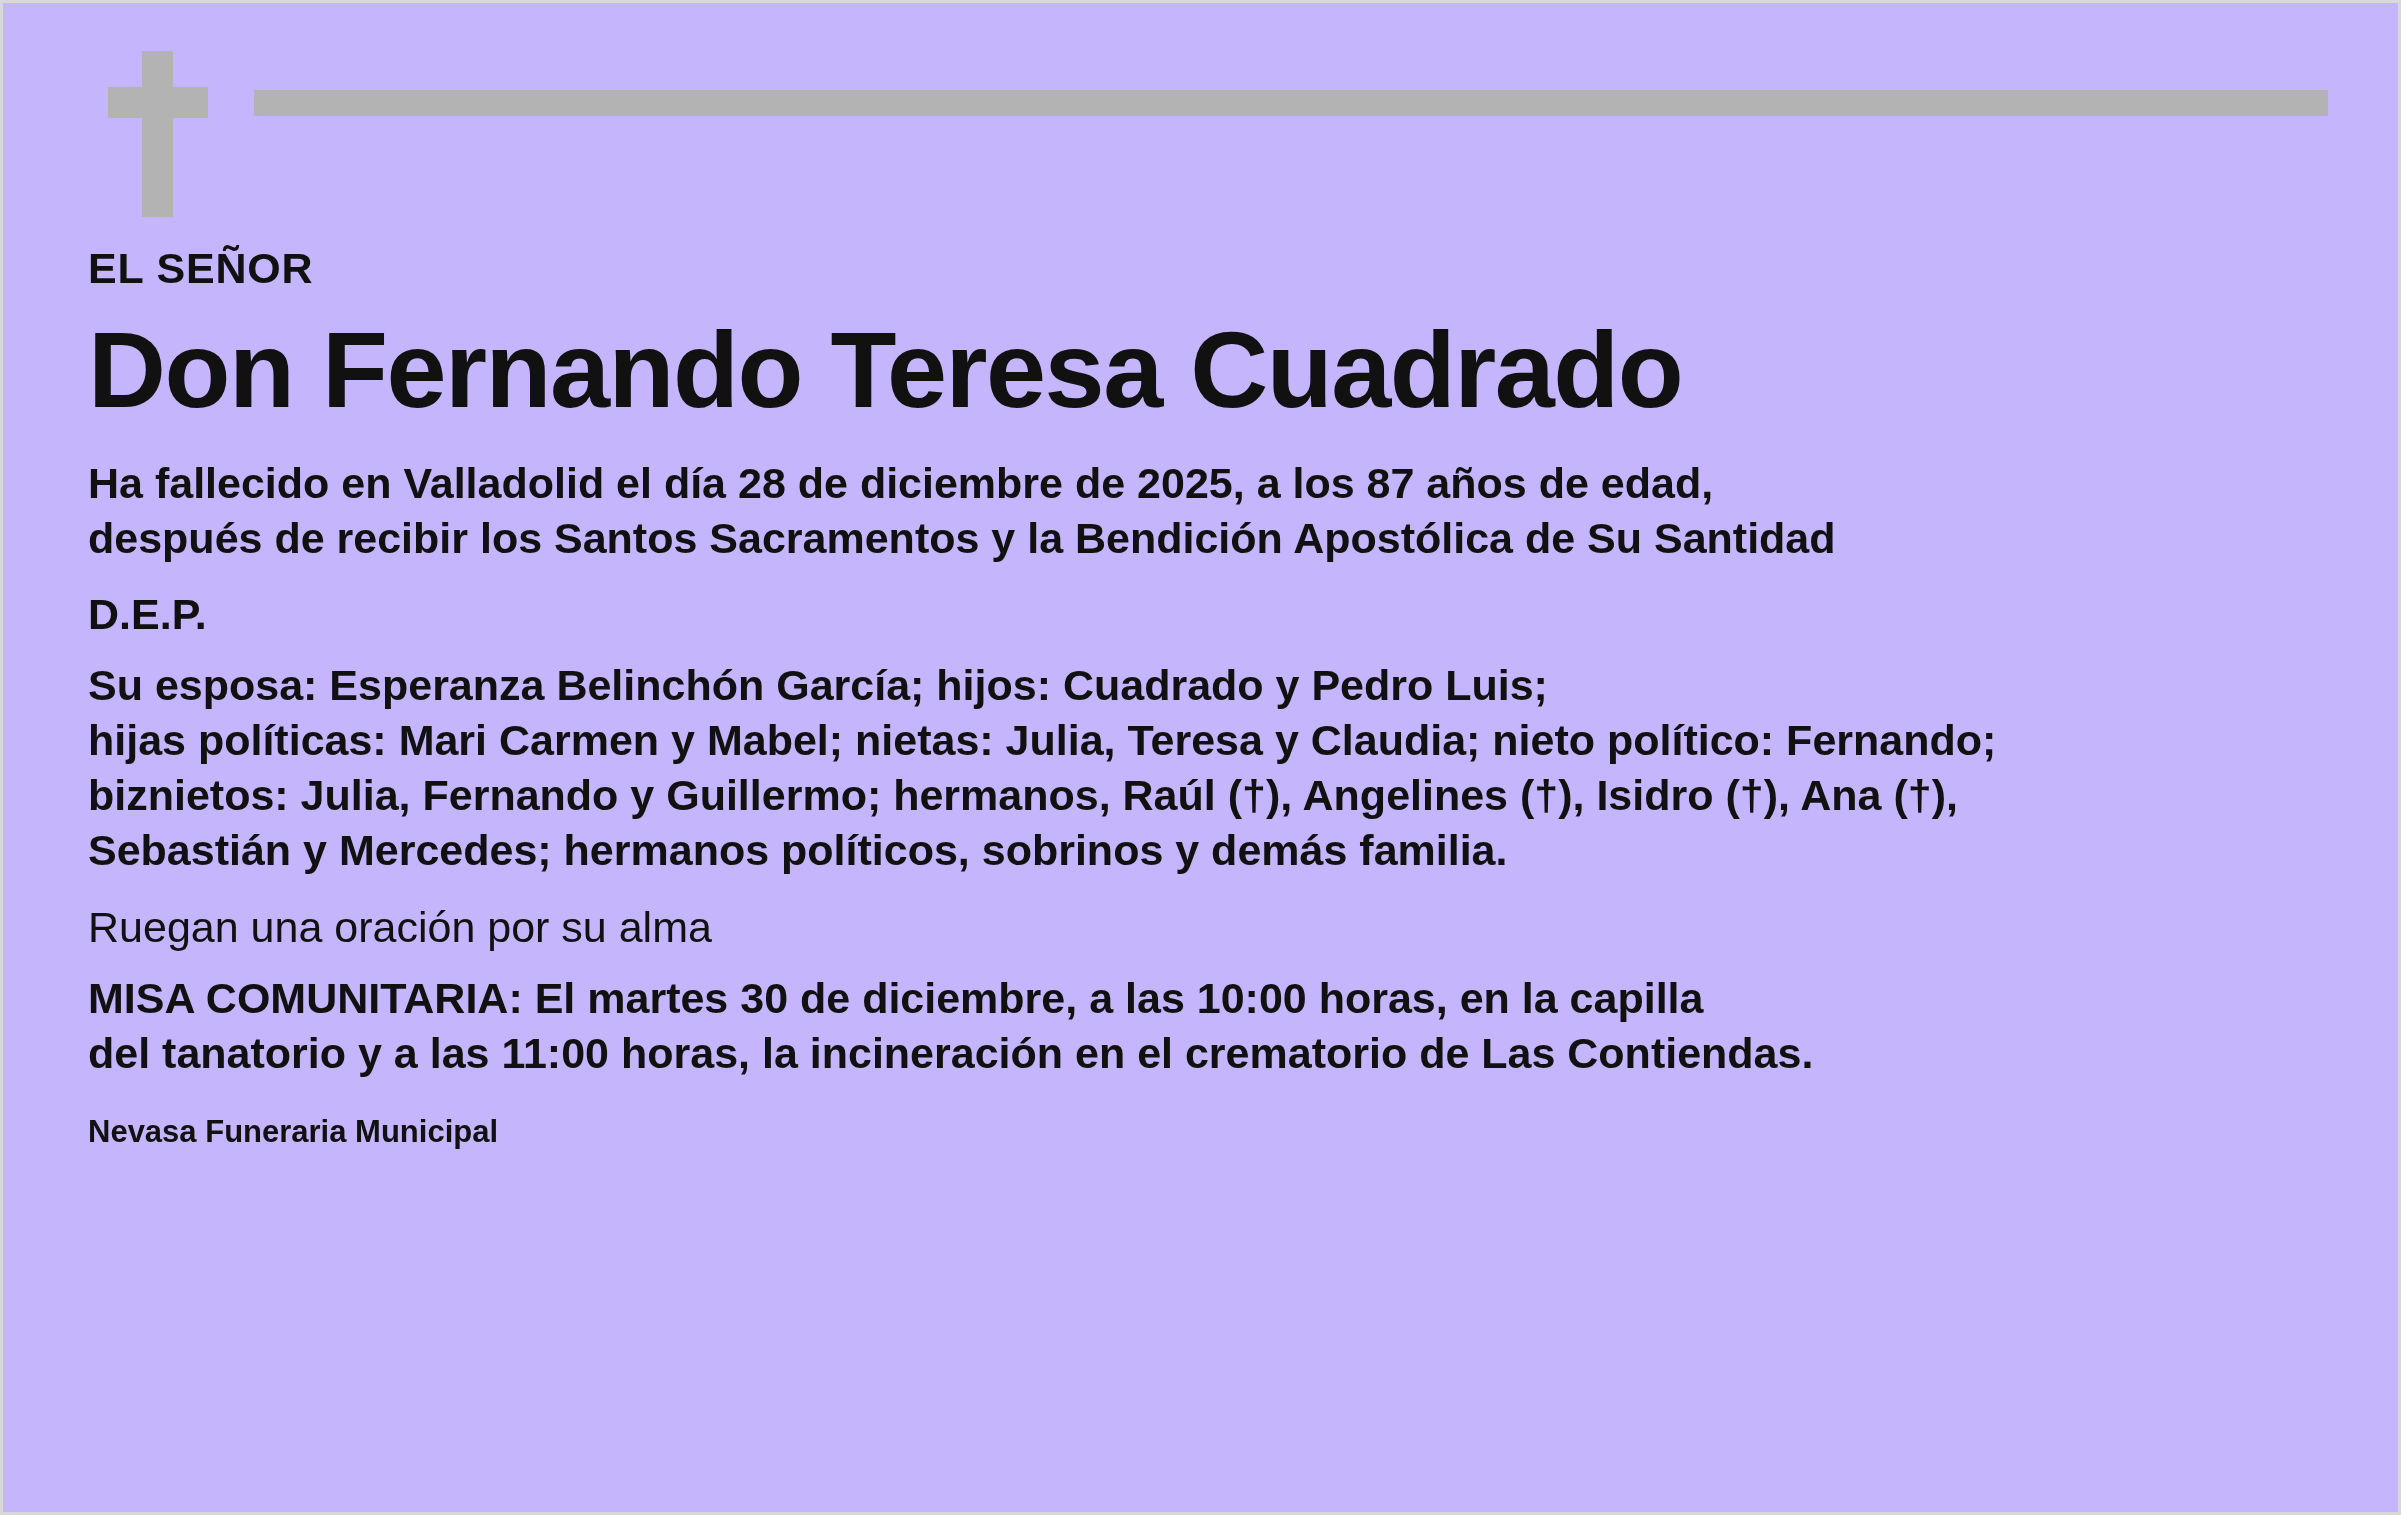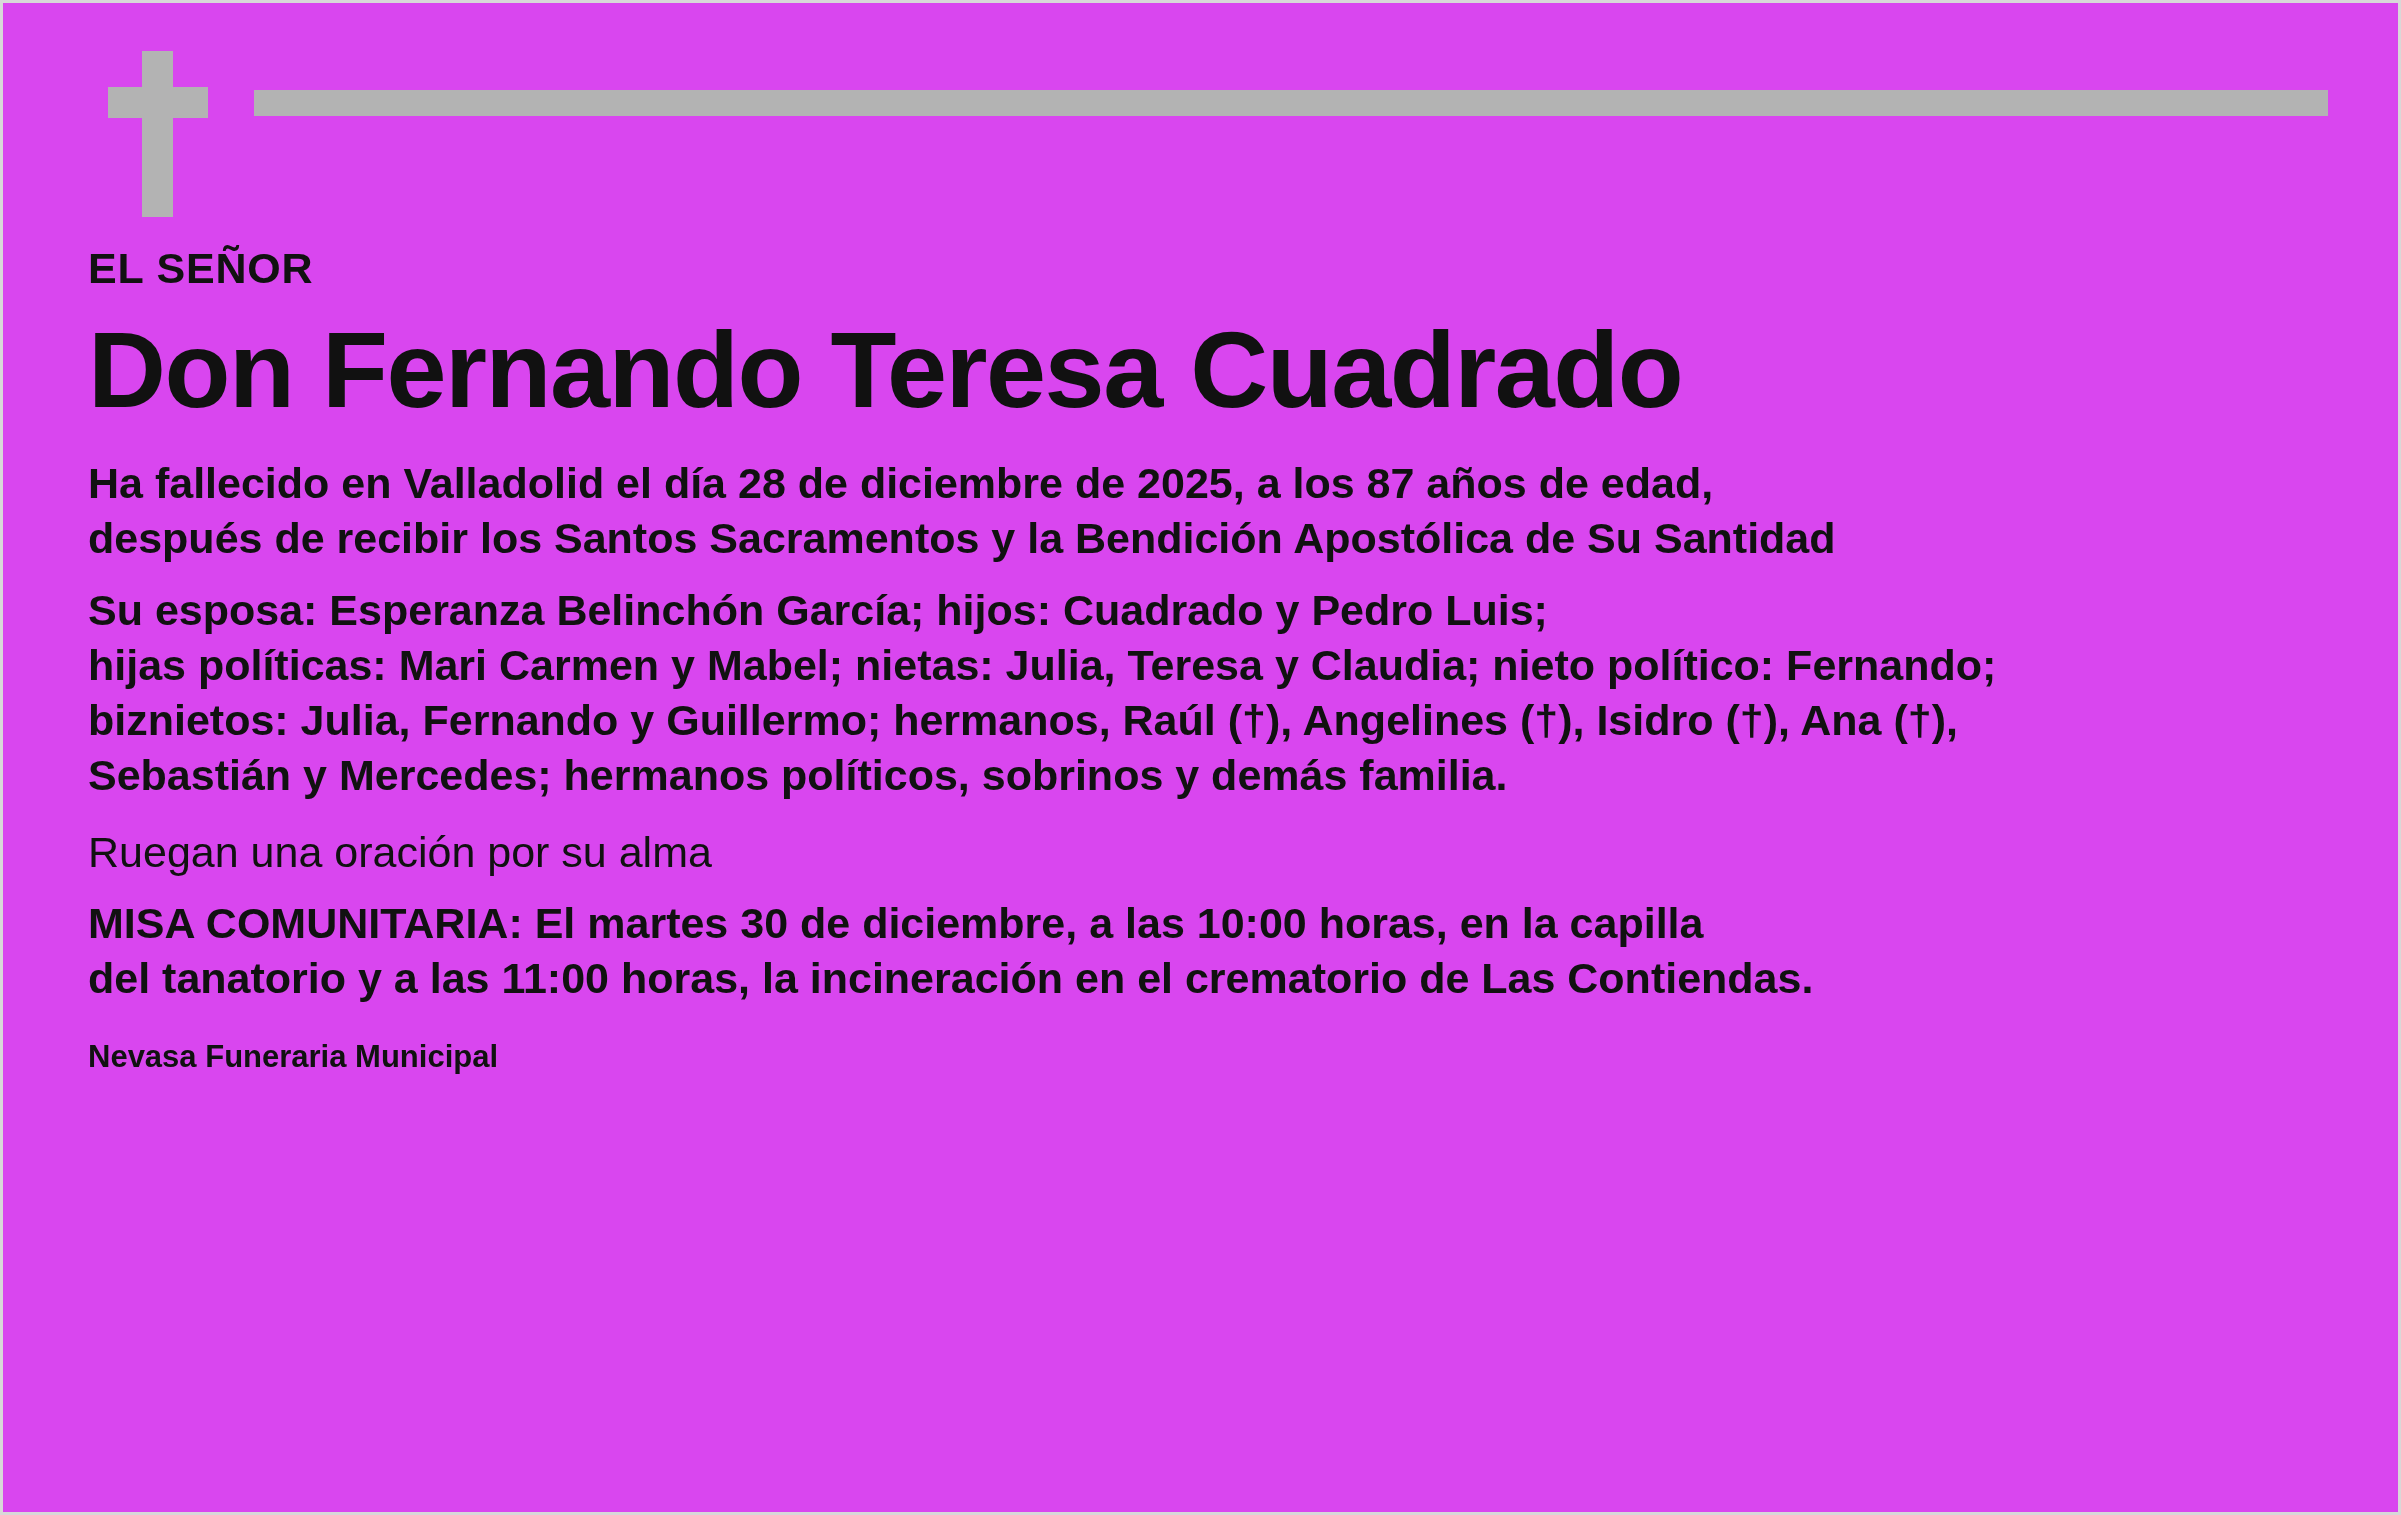--- a/index.html
+++ b/index.html
@@ -8,21 +8,21 @@
     background: #ffffff;
   }
   body {
     font-family: "Liberation Sans", sans-serif;
     color: #111111;
   }
   .page {
     position: relative;
     width: 2401px;
     height: 1515px;
-    background: #d946ef;
+    background: #c4b5fd;
     box-sizing: border-box;
     border: 3px solid #d8d8d8;
     overflow: hidden;
   }
   .inner {
     position: absolute;
     left: 85px;
     top: 48px;
     right: 70px;
   }
@@ -126,20 +126,21 @@
 
     <div class="eyebrow">EL SEÑOR</div>
 
     <div class="name">Don Fernando Teresa Cuadrado</div>
 
     <div class="para">
       <span class="line">Ha fallecido en Valladolid el día 28 de diciembre de 2025, a los 87 años de edad,</span>
       <span class="line">después de recibir los Santos Sacramentos y la Bendición Apostólica de Su Santidad</span>
     </div>
 
+    <div class="dep">D.E.P.</div>
 
     <div class="para tight">
       <span class="line">Su esposa: Esperanza Belinchón García; hijos: Cuadrado y Pedro Luis;</span>
       <span class="line">hijas políticas: Mari Carmen y Mabel; nietas: Julia, Teresa y Claudia; nieto político: Fernando;</span>
       <span class="line">biznietos: Julia, Fernando y Guillermo; hermanos, Raúl (†), Angelines (†), Isidro (†), Ana (†),</span>
       <span class="line">Sebastián y Mercedes; hermanos políticos, sobrinos y demás familia.</span>
     </div>
 
     <div class="ruegan">Ruegan una oración por su alma</div>
 

